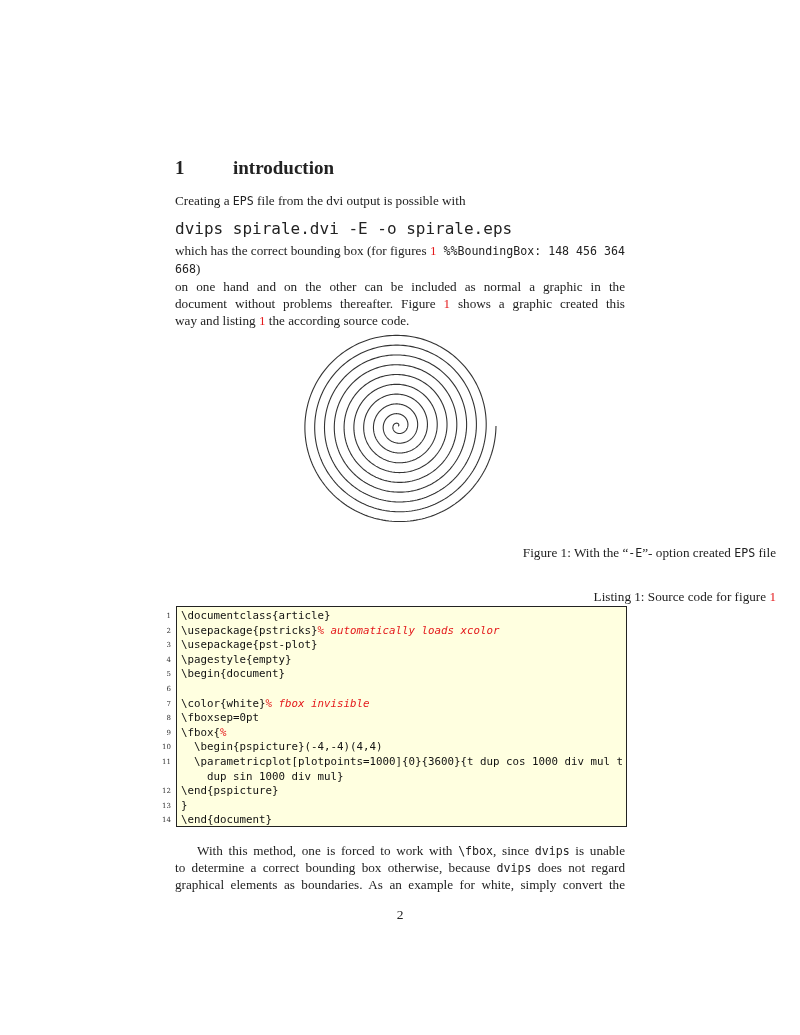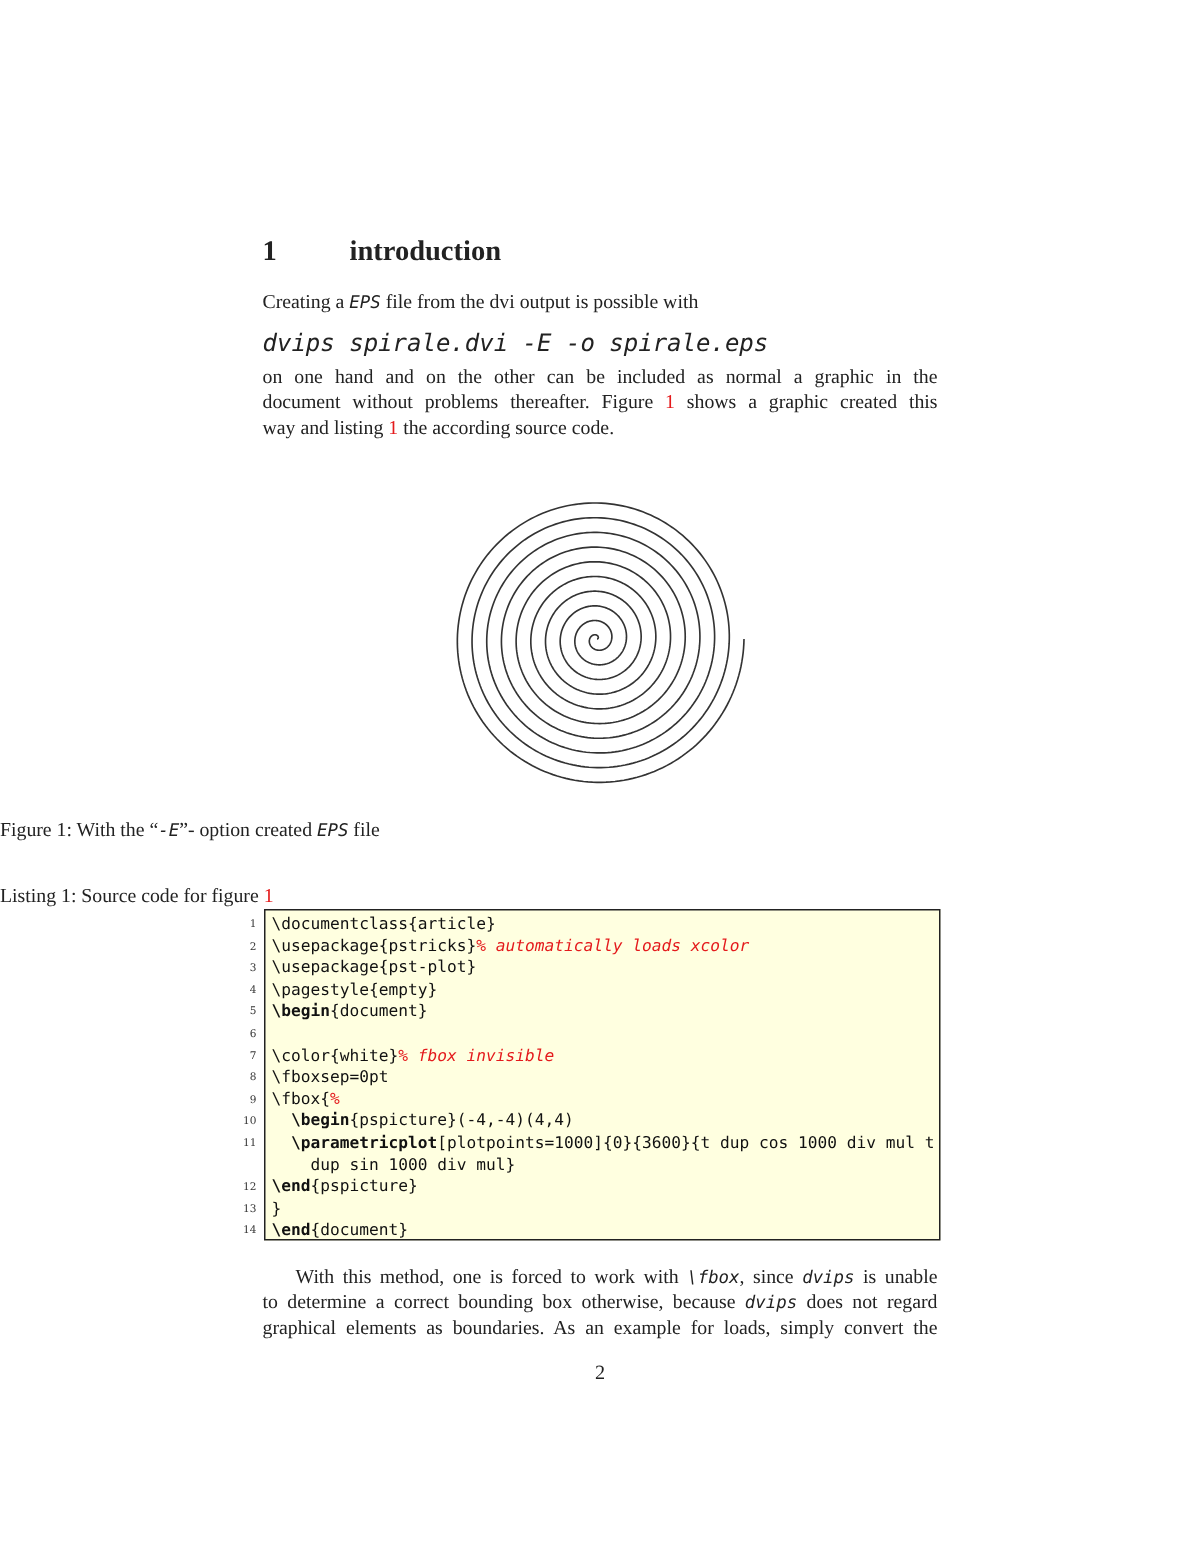--- a/index.html
+++ b/index.html
@@ -1,57 +1,58 @@
 <!DOCTYPE html>
 <html><head>
 <meta charset="utf-8">
 <style>
   html, body { margin: 0; padding: 0; background: #ffffff; }
   body { width: 800px; height: 1035px; position: relative; overflow: hidden;
          font-family: "DejaVu Serif", "Liberation Serif", serif; color: #222; }
   .abs { position: absolute; }
-  .mono { font-family: "DejaVu Sans Mono", "Liberation Mono", monospace; font-style: italic; }
+  .mono { font-family: "DejaVu Sans Mono", "Liberation Mono", monospace; }
   .red { color: #e41a1c; }
   #section-heading { left: 175px; top: 157px; font-size: 19px; font-weight: bold;
                      font-family: "Liberation Serif", "DejaVu Serif", serif; }
   #section-heading .num { display: inline-block; width: 58px; }
   .para { left: 175px; width: 450px; font-size: 13.2px; line-height: 17px;
           font-family: "Liberation Serif", "DejaVu Serif", serif; text-align: justify; }
   .para .mono { font-size: 11.6px; }
   .cmd { left: 175px; font-size: 16px; }
   #spiral { left: 300px; top: 330px; }
-  .caption { width: 776px; left: 0; text-align: left; font-size: 13.2px;
+  .caption { width: 776px; left: 0; text-align: right; font-size: 13.2px;
              font-family: "Liberation Serif", "DejaVu Serif", serif; }
   .caption .mono { font-size: 11.6px; }
   #listing { left: 176px; top: 606px; width: 451px; height: 221px;
              background: #ffffe0; border: 1px solid #222; box-sizing: border-box; }
   .code-line { position: absolute; left: 0; font-size: 10.8px; line-height: 14.6px;
                font-family: "DejaVu Sans Mono", "Liberation Mono", monospace; white-space: pre; color: #111; }
   .lnum { position: absolute; left: -16px; width: 12px; text-align: right; font-size: 7px;
           font-family: "DejaVu Serif", serif; color: #333; }
-  .kw { font-weight: bold; }
+  .kw { font-weight: normal; }
   .cmt { color: #e41a1c; font-style: italic; }
   #page-number { left: 0; width: 800px; text-align: center; top: 907px; font-size: 13.5px;
                  font-family: "Liberation Serif", "DejaVu Serif", serif; }
   .indent { text-indent: 22px; }
 </style>
 </head>
 <body>
 
 <div id="section-heading" class="abs">
   <span class="num">1</span><span>introduction</span>
 </div>
 
 <div class="abs para" style="top:192px;">
   <span>Creating a </span><span class="mono">EPS</span><span> file from the dvi output is possible with</span>
 </div>
 
 <div class="abs cmd mono" style="top:219px;">dvips spirale.dvi -E -o spirale.eps</div>
 
 <div class="abs para" style="top:242px; width:470px; text-align:left;">
+  <div><span>which has the correct bounding box (for figures </span><a class="red">1</a><span class="mono"> %%BoundingBox: 148 456 364 668</span><span>)</span></div>
   <div style="width:450px; text-align:justify; text-align-last:justify;">on one hand and on the other can be included as normal a graphic in the</div>
   <div style="width:450px; text-align:justify; text-align-last:justify;"><span>document without problems thereafter.  Figure </span><a class="red">1</a><span> shows a graphic created this</span></div>
   <div><span>way and listing </span><a class="red">1</a><span> the according source code.</span></div>
 </div>
 
 <svg id="spiral" class="abs" width="200" height="200" viewBox="0 0 200 200">
   <path id="spiral-path" fill="none" stroke="#333" stroke-width="1.1" d="M98.00 96.00 L98.05 96.00 L98.10 95.99 L98.15 95.99 L98.19 95.98 L98.24 95.96 L98.29 95.94 L98.33 95.93 L98.38 95.90 L98.42 95.88 L98.47 95.85 L98.51 95.82 L98.55 95.78 L98.58 95.75 L98.62 95.71 L98.65 95.67 L98.69 95.62 L98.72 95.58 L98.74 95.53 L98.77 95.48 L98.79 95.42 L98.81 95.37 L98.83 95.31 L98.85 95.25 L98.86 95.19 L98.87 95.13 L98.87 95.07 L98.87 95.01 L98.87 94.94 L98.87 94.88 L98.86 94.81 L98.85 94.74 L98.84 94.68 L98.82 94.61 L98.80 94.54 L98.78 94.47 L98.75 94.40 L98.72 94.34 L98.69 94.27 L98.65 94.20 L98.61 94.14 L98.56 94.07 L98.51 94.01 L98.46 93.94 L98.40 93.88 L98.34 93.82 L98.28 93.76 L98.22 93.71 L98.15 93.65 L98.08 93.60 L98.00 93.55 L97.92 93.50 L97.84 93.46 L97.76 93.41 L97.67 93.37 L97.58 93.34 L97.49 93.30 L97.39 93.27 L97.29 93.25 L97.19 93.22 L97.09 93.20 L96.99 93.19 L96.88 93.18 L96.77 93.17 L96.66 93.16 L96.55 93.16 L96.44 93.17 L96.33 93.17 L96.21 93.19 L96.10 93.20 L95.98 93.23 L95.87 93.25 L95.75 93.28 L95.63 93.32 L95.52 93.36 L95.40 93.40 L95.29 93.45 L95.17 93.50 L95.06 93.56 L94.94 93.63 L94.83 93.70 L94.72 93.77 L94.61 93.85 L94.50 93.93 L94.39 94.02 L94.29 94.11 L94.19 94.21 L94.09 94.31 L93.99 94.41 L93.90 94.52 L93.81 94.64 L93.72 94.76 L93.63 94.88 L93.55 95.01 L93.48 95.14 L93.40 95.27 L93.33 95.41 L93.27 95.55 L93.21 95.70 L93.15 95.85 L93.10 96.00 L93.05 96.16 L93.01 96.31 L92.98 96.47 L92.94 96.64 L92.92 96.80 L92.90 96.97 L92.88 97.14 L92.87 97.32 L92.87 97.49 L92.87 97.67 L92.88 97.84 L92.90 98.02 L92.92 98.20 L92.95 98.38 L92.98 98.56 L93.02 98.74 L93.07 98.92 L93.12 99.10 L93.18 99.28 L93.24 99.46 L93.32 99.63 L93.39 99.81 L93.48 99.99 L93.57 100.16 L93.67 100.33 L93.77 100.50 L93.88 100.67 L94.00 100.83 L94.13 100.99 L94.26 101.15 L94.39 101.31 L94.53 101.46 L94.68 101.61 L94.84 101.75 L95.00 101.89 L95.16 102.03 L95.33 102.16 L95.51 102.29 L95.69 102.41 L95.88 102.52 L96.07 102.63 L96.27 102.74 L96.47 102.84 L96.68 102.93 L96.89 103.02 L97.10 103.10 L97.32 103.17 L97.54 103.24 L97.77 103.30 L98.00 103.35 L98.23 103.40 L98.47 103.43 L98.71 103.46 L98.95 103.49 L99.19 103.50 L99.43 103.51 L99.68 103.51 L99.93 103.50 L100.17 103.48 L100.42 103.46 L100.67 103.42 L100.92 103.38 L101.17 103.33 L101.42 103.27 L101.67 103.20 L101.92 103.13 L102.17 103.04 L102.41 102.95 L102.65 102.85 L102.90 102.74 L103.14 102.62 L103.37 102.49 L103.61 102.36 L103.84 102.22 L104.06 102.06 L104.29 101.90 L104.51 101.74 L104.72 101.56 L104.93 101.38 L105.14 101.18 L105.34 100.99 L105.53 100.78 L105.72 100.56 L105.90 100.34 L106.08 100.12 L106.25 99.88 L106.41 99.64 L106.57 99.39 L106.71 99.14 L106.85 98.88 L106.99 98.61 L107.11 98.34 L107.23 98.06 L107.34 97.78 L107.44 97.49 L107.53 97.20 L107.61 96.91 L107.68 96.61 L107.75 96.31 L107.80 96.00 L107.84 95.69 L107.88 95.38 L107.90 95.06 L107.92 94.75 L107.92 94.43 L107.92 94.11 L107.90 93.79 L107.87 93.47 L107.83 93.14 L107.79 92.82 L107.73 92.50 L107.66 92.18 L107.58 91.85 L107.49 91.54 L107.39 91.22 L107.27 90.90 L107.15 90.59 L107.02 90.28 L106.88 89.97 L106.72 89.66 L106.56 89.36 L106.38 89.07 L106.20 88.77 L106.00 88.49 L105.80 88.20 L105.58 87.93 L105.36 87.66 L105.12 87.39 L104.88 87.13 L104.62 86.88 L104.36 86.64 L104.09 86.40 L103.81 86.17 L103.52 85.95 L103.23 85.74 L102.92 85.54 L102.61 85.34 L102.29 85.16 L101.97 84.98 L101.63 84.82 L101.29 84.66 L100.95 84.51 L100.60 84.38 L100.24 84.26 L99.88 84.14 L99.51 84.04 L99.14 83.95 L98.76 83.87 L98.38 83.81 L98.00 83.75 L97.61 83.71 L97.22 83.68 L96.83 83.66 L96.44 83.65 L96.05 83.66 L95.65 83.68 L95.25 83.71 L94.86 83.76 L94.46 83.81 L94.06 83.88 L93.67 83.97 L93.27 84.06 L92.88 84.17 L92.49 84.30 L92.10 84.43 L91.72 84.58 L91.34 84.74 L90.96 84.91 L90.59 85.10 L90.22 85.30 L89.86 85.51 L89.50 85.73 L89.15 85.97 L88.81 86.21 L88.47 86.47 L88.14 86.74 L87.82 87.02 L87.50 87.32 L87.20 87.62 L86.90 87.94 L86.61 88.26 L86.33 88.60 L86.06 88.94 L85.81 89.30 L85.56 89.66 L85.32 90.03 L85.09 90.41 L84.88 90.81 L84.68 91.20 L84.49 91.61 L84.31 92.02 L84.14 92.44 L83.99 92.87 L83.85 93.30 L83.72 93.74 L83.61 94.18 L83.51 94.63 L83.43 95.08 L83.36 95.54 L83.30 96.00 L83.26 96.46 L83.23 96.93 L83.22 97.40 L83.22 97.87 L83.24 98.34 L83.27 98.81 L83.32 99.28 L83.38 99.75 L83.46 100.22 L83.55 100.69 L83.66 101.16 L83.79 101.63 L83.92 102.09 L84.08 102.55 L84.25 103.01 L84.43 103.46 L84.63 103.91 L84.84 104.35 L85.07 104.79 L85.31 105.22 L85.57 105.64 L85.84 106.06 L86.13 106.47 L86.43 106.87 L86.74 107.26 L87.07 107.64 L87.40 108.02 L87.76 108.38 L88.12 108.74 L88.50 109.08 L88.88 109.41 L89.28 109.74 L89.69 110.04 L90.12 110.34 L90.55 110.63 L90.99 110.90 L91.44 111.15 L91.90 111.40 L92.37 111.63 L92.85 111.84 L93.34 112.05 L93.83 112.23 L94.33 112.40 L94.84 112.56 L95.36 112.70 L95.88 112.82 L96.40 112.93 L96.93 113.02 L97.46 113.09 L98.00 113.15 L98.54 113.19 L99.08 113.21 L99.63 113.22 L100.17 113.21 L100.72 113.18 L101.27 113.14 L101.82 113.07 L102.36 112.99 L102.91 112.89 L103.45 112.78 L103.99 112.64 L104.53 112.49 L105.06 112.32 L105.59 112.14 L106.12 111.94 L106.64 111.72 L107.15 111.48 L107.66 111.22 L108.16 110.95 L108.66 110.67 L109.14 110.36 L109.62 110.04 L110.09 109.71 L110.55 109.36 L110.99 108.99 L111.43 108.61 L111.86 108.22 L112.27 107.81 L112.67 107.38 L113.06 106.94 L113.44 106.49 L113.80 106.03 L114.15 105.55 L114.49 105.06 L114.81 104.56 L115.11 104.05 L115.40 103.53 L115.68 103.00 L115.93 102.46 L116.17 101.91 L116.40 101.35 L116.60 100.78 L116.79 100.20 L116.96 99.62 L117.12 99.03 L117.25 98.43 L117.37 97.83 L117.46 97.22 L117.54 96.61 L117.60 96.00 L117.64 95.38 L117.66 94.76 L117.66 94.14 L117.64 93.52 L117.60 92.90 L117.54 92.27 L117.46 91.65 L117.36 91.03 L117.25 90.41 L117.11 89.79 L116.95 89.18 L116.77 88.57 L116.57 87.96 L116.36 87.36 L116.12 86.77 L115.86 86.18 L115.59 85.60 L115.29 85.03 L114.98 84.46 L114.65 83.90 L114.30 83.36 L113.93 82.82 L113.55 82.29 L113.15 81.78 L112.73 81.27 L112.29 80.78 L111.84 80.31 L111.37 79.84 L110.88 79.39 L110.38 78.95 L109.87 78.53 L109.34 78.13 L108.80 77.74 L108.24 77.36 L107.68 77.01 L107.10 76.67 L106.50 76.35 L105.90 76.05 L105.29 75.76 L104.66 75.50 L104.03 75.25 L103.39 75.02 L102.74 74.82 L102.08 74.63 L101.41 74.46 L100.74 74.32 L100.06 74.19 L99.38 74.09 L98.69 74.01 L98.00 73.95 L97.31 73.91 L96.61 73.90 L95.91 73.90 L95.21 73.93 L94.51 73.98 L93.81 74.05 L93.12 74.15 L92.42 74.26 L91.73 74.40 L91.03 74.56 L90.35 74.75 L89.67 74.95 L88.99 75.18 L88.32 75.43 L87.66 75.70 L87.00 75.99 L86.35 76.30 L85.71 76.64 L85.08 76.99 L84.46 77.37 L83.85 77.76 L83.26 78.18 L82.67 78.61 L82.10 79.07 L81.54 79.54 L81.00 80.03 L80.47 80.54 L79.95 81.07 L79.45 81.61 L78.97 82.18 L78.51 82.75 L78.06 83.34 L77.63 83.95 L77.22 84.57 L76.83 85.21 L76.45 85.86 L76.10 86.52 L75.77 87.20 L75.46 87.88 L75.17 88.58 L74.90 89.29 L74.65 90.00 L74.42 90.73 L74.22 91.46 L74.04 92.21 L73.89 92.95 L73.76 93.71 L73.65 94.47 L73.56 95.23 L73.50 96.00 L73.46 96.77 L73.45 97.54 L73.46 98.32 L73.50 99.10 L73.56 99.87 L73.65 100.65 L73.76 101.42 L73.89 102.19 L74.05 102.96 L74.23 103.72 L74.44 104.48 L74.67 105.24 L74.93 105.98 L75.21 106.72 L75.52 107.46 L75.84 108.18 L76.19 108.90 L76.57 109.60 L76.97 110.29 L77.39 110.98 L77.83 111.65 L78.29 112.30 L78.78 112.95 L79.28 113.58 L79.81 114.19 L80.36 114.79 L80.92 115.37 L81.51 115.93 L82.11 116.48 L82.74 117.01 L83.38 117.52 L84.03 118.01 L84.71 118.48 L85.39 118.93 L86.10 119.36 L86.82 119.76 L87.55 120.15 L88.30 120.51 L89.05 120.85 L89.82 121.16 L90.60 121.46 L91.40 121.72 L92.20 121.97 L93.01 122.18 L93.82 122.38 L94.65 122.54 L95.48 122.68 L96.31 122.80 L97.16 122.89 L98.00 122.95 L98.85 122.99 L99.70 122.99 L100.55 122.98 L101.40 122.93 L102.25 122.86 L103.11 122.76 L103.95 122.64 L104.80 122.48 L105.64 122.30 L106.48 122.10 L107.31 121.86 L108.14 121.60 L108.96 121.32 L109.77 121.01 L110.57 120.67 L111.36 120.30 L112.14 119.91 L112.91 119.50 L113.67 119.06 L114.42 118.60 L115.15 118.11 L115.87 117.60 L116.57 117.06 L117.25 116.50 L117.92 115.92 L118.57 115.32 L119.21 114.70 L119.82 114.05 L120.42 113.39 L120.99 112.70 L121.55 112.00 L122.08 111.28 L122.59 110.54 L123.08 109.79 L123.54 109.01 L123.98 108.23 L124.40 107.42 L124.79 106.61 L125.15 105.78 L125.50 104.93 L125.81 104.08 L126.10 103.21 L126.36 102.34 L126.59 101.45 L126.80 100.56 L126.97 99.66 L127.12 98.75 L127.24 97.84 L127.34 96.92 L127.40 96.00 L127.43 95.07 L127.44 94.15 L127.42 93.22 L127.36 92.29 L127.28 91.36 L127.17 90.44 L127.03 89.51 L126.86 88.59 L126.66 87.67 L126.43 86.76 L126.17 85.86 L125.88 84.96 L125.57 84.07 L125.22 83.19 L124.85 82.32 L124.45 81.46 L124.02 80.61 L123.57 79.77 L123.09 78.95 L122.58 78.14 L122.04 77.35 L121.48 76.57 L120.90 75.81 L120.29 75.07 L119.66 74.34 L119.00 73.64 L118.32 72.95 L117.61 72.29 L116.89 71.65 L116.14 71.03 L115.38 70.43 L114.59 69.85 L113.79 69.30 L112.97 68.78 L112.13 68.28 L111.27 67.80 L110.40 67.35 L109.51 66.93 L108.61 66.54 L107.69 66.17 L106.76 65.84 L105.82 65.53 L104.87 65.25 L103.91 65.00 L102.94 64.78 L101.97 64.60 L100.98 64.44 L99.99 64.31 L99.00 64.21 L98.00 64.15 L97.00 64.12 L95.99 64.12 L94.99 64.15 L93.98 64.21 L92.98 64.30 L91.98 64.43 L90.98 64.58 L89.98 64.77 L88.99 64.99 L88.01 65.24 L87.03 65.53 L86.06 65.84 L85.10 66.18 L84.15 66.56 L83.21 66.97 L82.28 67.40 L81.36 67.87 L80.46 68.36 L79.57 68.89 L78.70 69.44 L77.85 70.02 L77.01 70.63 L76.19 71.26 L75.39 71.93 L74.61 72.61 L73.85 73.33 L73.12 74.06 L72.40 74.82 L71.71 75.61 L71.04 76.41 L70.40 77.24 L69.78 78.09 L69.19 78.96 L68.63 79.85 L68.09 80.76 L67.59 81.69 L67.11 82.63 L66.66 83.59 L66.23 84.56 L65.84 85.55 L65.49 86.55 L65.16 87.57 L64.86 88.59 L64.60 89.63 L64.36 90.67 L64.16 91.73 L64.00 92.79 L63.87 93.85 L63.77 94.92 L63.70 96.00 L63.67 97.08 L63.67 98.16 L63.71 99.24 L63.78 100.32 L63.88 101.40 L64.02 102.48 L64.19 103.56 L64.40 104.63 L64.64 105.69 L64.91 106.75 L65.22 107.80 L65.56 108.84 L65.94 109.88 L66.34 110.90 L66.78 111.91 L67.26 112.90 L67.76 113.88 L68.29 114.85 L68.86 115.80 L69.46 116.74 L70.08 117.65 L70.74 118.55 L71.43 119.43 L72.14 120.28 L72.88 121.12 L73.65 121.93 L74.44 122.72 L75.26 123.49 L76.11 124.23 L76.97 124.94 L77.87 125.63 L78.78 126.28 L79.72 126.92 L80.67 127.52 L81.65 128.09 L82.64 128.63 L83.66 129.14 L84.69 129.62 L85.73 130.07 L86.80 130.49 L87.87 130.87 L88.96 131.22 L90.06 131.53 L91.17 131.81 L92.29 132.06 L93.42 132.27 L94.56 132.44 L95.70 132.58 L96.85 132.68 L98.00 132.75 L99.16 132.78 L100.31 132.78 L101.47 132.73 L102.63 132.65 L103.79 132.54 L104.94 132.39 L106.09 132.20 L107.24 131.98 L108.38 131.71 L109.51 131.42 L110.63 131.08 L111.75 130.72 L112.85 130.31 L113.94 129.87 L115.02 129.40 L116.08 128.89 L117.13 128.35 L118.16 127.77 L119.18 127.17 L120.18 126.52 L121.16 125.85 L122.11 125.15 L123.05 124.41 L123.96 123.65 L124.85 122.85 L125.72 122.03 L126.56 121.18 L127.37 120.30 L128.16 119.40 L128.92 118.47 L129.65 117.51 L130.35 116.53 L131.02 115.53 L131.66 114.51 L132.27 113.46 L132.85 112.40 L133.39 111.32 L133.90 110.21 L134.38 109.10 L134.82 107.96 L135.22 106.81 L135.59 105.65 L135.92 104.48 L136.22 103.29 L136.48 102.09 L136.70 100.89 L136.88 99.68 L137.02 98.46 L137.13 97.23 L137.20 96.00 L137.23 94.77 L137.22 93.53 L137.17 92.30 L137.09 91.06 L136.96 89.83 L136.79 88.60 L136.59 87.37 L136.35 86.15 L136.07 84.94 L135.75 83.74 L135.39 82.54 L134.99 81.35 L134.56 80.18 L134.09 79.02 L133.58 77.87 L133.04 76.74 L132.46 75.62 L131.84 74.52 L131.19 73.44 L130.51 72.38 L129.79 71.34 L129.03 70.33 L128.25 69.33 L127.43 68.36 L126.58 67.42 L125.71 66.50 L124.80 65.60 L123.86 64.74 L122.90 63.90 L121.91 63.10 L120.89 62.32 L119.84 61.58 L118.78 60.87 L117.69 60.19 L116.58 59.54 L115.44 58.93 L114.29 58.36 L113.12 57.82 L111.93 57.32 L110.72 56.85 L109.50 56.43 L108.26 56.04 L107.01 55.69 L105.75 55.38 L104.48 55.10 L103.20 54.87 L101.91 54.68 L100.61 54.53 L99.31 54.42 L98.00 54.35 L96.69 54.32 L95.38 54.33 L94.07 54.39 L92.76 54.48 L91.45 54.62 L90.14 54.80 L88.84 55.02 L87.54 55.28 L86.26 55.58 L84.98 55.92 L83.71 56.31 L82.45 56.73 L81.21 57.19 L79.97 57.69 L78.76 58.23 L77.56 58.81 L76.37 59.43 L75.21 60.09 L74.07 60.78 L72.94 61.51 L71.84 62.28 L70.76 63.08 L69.71 63.91 L68.68 64.78 L67.68 65.68 L66.71 66.62 L65.77 67.58 L64.85 68.58 L63.97 69.60 L63.12 70.65 L62.30 71.74 L61.51 72.84 L60.76 73.98 L60.04 75.13 L59.36 76.31 L58.72 77.52 L58.11 78.74 L57.54 79.98 L57.01 81.24 L56.52 82.52 L56.07 83.82 L55.67 85.13 L55.30 86.45 L54.97 87.79 L54.68 89.14 L54.44 90.50 L54.24 91.86 L54.08 93.24 L53.97 94.62 L53.90 96.00 L53.87 97.39 L53.89 98.78 L53.95 100.16 L54.05 101.55 L54.20 102.94 L54.39 104.32 L54.63 105.69 L54.91 107.06 L55.23 108.43 L55.59 109.78 L56.00 111.12 L56.45 112.45 L56.94 113.77 L57.48 115.07 L58.05 116.35 L58.67 117.62 L59.32 118.87 L60.02 120.10 L60.76 121.31 L61.53 122.50 L62.34 123.66 L63.19 124.80 L64.07 125.91 L65.00 126.99 L65.95 128.05 L66.94 129.08 L67.96 130.07 L69.02 131.04 L70.10 131.97 L71.21 132.87 L72.36 133.73 L73.53 134.56 L74.73 135.35 L75.95 136.11 L77.20 136.82 L78.47 137.50 L79.77 138.14 L81.08 138.73 L82.41 139.29 L83.77 139.81 L85.14 140.28 L86.52 140.71 L87.92 141.09 L89.33 141.44 L90.76 141.73 L92.19 141.99 L93.63 142.20 L95.08 142.36 L96.54 142.48 L98.00 142.55 L99.46 142.58 L100.93 142.56 L102.39 142.49 L103.86 142.38 L105.32 142.22 L106.78 142.01 L108.23 141.76 L109.67 141.47 L111.11 141.13 L112.54 140.74 L113.95 140.31 L115.35 139.83 L116.74 139.31 L118.11 138.74 L119.47 138.13 L120.80 137.48 L122.12 136.78 L123.42 136.05 L124.69 135.27 L125.94 134.45 L127.16 133.59 L128.36 132.70 L129.53 131.76 L130.67 130.79 L131.78 129.78 L132.86 128.74 L133.91 127.66 L134.92 126.55 L135.90 125.40 L136.85 124.23 L137.76 123.02 L138.63 121.78 L139.46 120.52 L140.25 119.23 L141.00 117.91 L141.72 116.57 L142.39 115.21 L143.01 113.82 L143.60 112.42 L144.14 110.99 L144.63 109.55 L145.08 108.09 L145.49 106.61 L145.84 105.13 L146.15 103.63 L146.42 102.12 L146.64 100.60 L146.81 99.07 L146.93 97.54 L147.00 96.00 L147.02 94.46 L147.00 92.92 L146.93 91.37 L146.81 89.83 L146.64 88.30 L146.42 86.76 L146.15 85.24 L145.84 83.72 L145.48 82.21 L145.07 80.71 L144.61 79.22 L144.11 77.75 L143.55 76.29 L142.96 74.84 L142.31 73.42 L141.63 72.02 L140.89 70.63 L140.12 69.27 L139.30 67.93 L138.43 66.62 L137.53 65.34 L136.59 64.08 L135.60 62.85 L134.58 61.65 L133.51 60.49 L132.41 59.35 L131.28 58.25 L130.11 57.19 L128.90 56.16 L127.67 55.17 L126.40 54.22 L125.10 53.30 L123.77 52.43 L122.41 51.60 L121.02 50.81 L119.61 50.07 L118.18 49.37 L116.72 48.71 L115.25 48.10 L113.75 47.53 L112.23 47.02 L110.70 46.55 L109.15 46.12 L107.59 45.75 L106.01 45.43 L104.42 45.15 L102.83 44.92 L101.22 44.75 L99.61 44.62 L98.00 44.55 L96.38 44.53 L94.76 44.55 L93.14 44.63 L91.53 44.76 L89.91 44.94 L88.30 45.17 L86.70 45.45 L85.11 45.79 L83.52 46.17 L81.95 46.60 L80.39 47.08 L78.84 47.62 L77.31 48.20 L75.80 48.83 L74.31 49.50 L72.84 50.23 L71.39 51.00 L69.96 51.81 L68.56 52.68 L67.18 53.58 L65.84 54.53 L64.52 55.53 L63.23 56.56 L61.98 57.64 L60.75 58.75 L59.57 59.91 L58.41 61.10 L57.30 62.33 L56.22 63.59 L55.19 64.89 L54.19 66.23 L53.24 67.59 L52.32 68.99 L51.45 70.41 L50.63 71.86 L49.85 73.34 L49.12 74.85 L48.43 76.37 L47.79 77.92 L47.20 79.50 L46.66 81.09 L46.17 82.69 L45.73 84.32 L45.34 85.96 L45.01 87.61 L44.72 89.27 L44.49 90.94 L44.30 92.62 L44.18 94.31 L44.10 96.00 L44.08 97.69 L44.11 99.39 L44.19 101.09 L44.33 102.78 L44.52 104.47 L44.77 106.15 L45.06 107.83 L45.41 109.50 L45.82 111.16 L46.27 112.81 L46.78 114.44 L47.34 116.06 L47.95 117.66 L48.61 119.24 L49.32 120.80 L50.08 122.34 L50.89 123.86 L51.75 125.35 L52.65 126.82 L53.60 128.26 L54.60 129.67 L55.64 131.04 L56.72 132.39 L57.85 133.70 L59.02 134.98 L60.23 136.22 L61.48 137.42 L62.77 138.59 L64.09 139.71 L65.45 140.80 L66.85 141.84 L68.28 142.83 L69.74 143.79 L71.23 144.69 L72.75 145.55 L74.30 146.37 L75.87 147.13 L77.47 147.85 L79.09 148.51 L80.74 149.13 L82.40 149.69 L84.08 150.20 L85.78 150.66 L87.50 151.06 L89.22 151.41 L90.96 151.71 L92.71 151.95 L94.47 152.14 L96.23 152.27 L98.00 152.35 L99.77 152.37 L101.54 152.34 L103.32 152.25 L105.09 152.10 L106.85 151.90 L108.61 151.64 L110.37 151.33 L112.11 150.96 L113.84 150.54 L115.56 150.06 L117.27 149.53 L118.96 148.94 L120.63 148.30 L122.28 147.61 L123.92 146.86 L125.52 146.07 L127.11 145.22 L128.67 144.32 L130.20 143.38 L131.70 142.38 L133.17 141.34 L134.61 140.25 L136.01 139.11 L137.38 137.93 L138.71 136.71 L140.01 135.45 L141.26 134.14 L142.48 132.79 L143.65 131.41 L144.78 129.99 L145.86 128.53 L146.90 127.03 L147.89 125.51 L148.84 123.95 L149.74 122.36 L150.58 120.74 L151.38 119.10 L152.12 117.43 L152.82 115.74 L153.46 114.02 L154.04 112.28 L154.57 110.53 L155.05 108.75 L155.47 106.96 L155.83 105.16 L156.14 103.35 L156.39 101.52 L156.59 99.69 L156.72 97.85 L156.80 96.00 L156.82 94.15 L156.78 92.30 L156.69 90.45 L156.53 88.61 L156.32 86.76 L156.05 84.93 L155.72 83.10 L155.33 81.28 L154.89 79.47 L154.39 77.68 L153.83 75.90 L153.22 74.14 L152.55 72.39 L151.82 70.67 L151.05 68.97 L150.21 67.30 L149.33 65.64 L148.39 64.02 L147.40 62.43 L146.36 60.86 L145.27 59.33 L144.14 57.83 L142.95 56.37 L141.72 54.94 L140.44 53.56 L139.12 52.21 L137.76 50.90 L136.36 49.64 L134.91 48.42 L133.43 47.24 L131.90 46.11 L130.35 45.03 L128.75 44.00 L127.13 43.01 L125.47 42.08 L123.79 41.20 L122.07 40.37 L120.33 39.60 L118.57 38.88 L116.78 38.21 L114.97 37.61 L113.13 37.05 L111.29 36.56 L109.42 36.12 L107.54 35.75 L105.65 35.43 L103.75 35.17 L101.84 34.97 L99.92 34.83 L98.00 34.75 L96.07 34.73 L94.15 34.77 L92.22 34.88 L90.30 35.04 L88.38 35.26 L86.47 35.55 L84.56 35.89 L82.67 36.29 L80.79 36.76 L78.92 37.28 L77.07 37.86 L75.24 38.50 L73.42 39.20 L71.63 39.96 L69.86 40.77 L68.11 41.64 L66.40 42.56 L64.71 43.54 L63.05 44.57 L61.42 45.65 L59.83 46.79 L58.27 47.98 L56.75 49.21 L55.27 50.49 L53.82 51.82 L52.42 53.20 L51.06 54.62 L49.75 56.08 L48.48 57.59 L47.26 59.13 L46.08 60.72 L44.96 62.34 L43.89 64.00 L42.87 65.69 L41.90 67.41 L40.98 69.17 L40.12 70.95 L39.32 72.77 L38.57 74.60 L37.88 76.47 L37.25 78.35 L36.68 80.26 L36.17 82.18 L35.72 84.12 L35.33 86.07 L35.00 88.04 L34.73 90.02 L34.52 92.01 L34.38 94.00 L34.30 96.00 L34.28 98.00 L34.33 100.01 L34.44 102.01 L34.61 104.01 L34.84 106.00 L35.14 107.99 L35.50 109.97 L35.92 111.94 L36.41 113.89 L36.95 115.84 L37.56 117.76 L38.23 119.67 L38.95 121.55 L39.74 123.41 L40.59 125.25 L41.49 127.07 L42.45 128.85 L43.47 130.60 L44.54 132.33 L45.67 134.02 L46.85 135.67 L48.09 137.29 L49.37 138.87 L50.71 140.41 L52.09 141.91 L53.52 143.36 L55.00 144.77 L56.52 146.14 L58.09 147.46 L59.69 148.72 L61.34 149.94 L63.03 151.11 L64.75 152.22 L66.51 153.28 L68.30 154.29 L70.13 155.23 L71.98 156.12 L73.87 156.96 L75.78 157.73 L77.71 158.45 L79.67 159.10 L81.65 159.69 L83.64 160.22 L85.66 160.69 L87.69 161.09 L89.73 161.43 L91.79 161.71 L93.85 161.92 L95.92 162.07 L98.00 162.15 L100.08 162.17 L102.16 162.12 L104.24 162.00 L106.32 161.82 L108.39 161.58 L110.45 161.27 L112.50 160.89 L114.55 160.45 L116.58 159.95 L118.59 159.38 L120.59 158.75 L122.57 158.05 L124.52 157.29 L126.46 156.48 L128.37 155.59 L130.25 154.65 L132.10 153.66 L133.92 152.60 L135.71 151.48 L137.46 150.31 L139.17 149.08 L140.85 147.80 L142.49 146.47 L144.09 145.08 L145.64 143.64 L147.15 142.15 L148.61 140.62 L150.03 139.04 L151.39 137.41 L152.71 135.75 L153.97 134.04 L155.18 132.29 L156.33 130.50 L157.43 128.67 L158.47 126.81 L159.45 124.92 L160.37 122.99 L161.24 121.04 L162.04 119.05 L162.78 117.05 L163.45 115.02 L164.07 112.96 L164.61 110.89 L165.10 108.80 L165.51 106.69 L165.86 104.57 L166.15 102.44 L166.37 100.30 L166.52 98.15 L166.60 96.00 L166.62 93.84 L166.56 91.69 L166.44 89.53 L166.25 87.38 L166.00 85.23 L165.67 83.09 L165.28 80.96 L164.82 78.84 L164.30 76.74 L163.71 74.65 L163.05 72.58 L162.33 70.53 L161.54 68.50 L160.69 66.50 L159.78 64.52 L158.80 62.57 L157.76 60.66 L156.67 58.77 L155.51 56.92 L154.29 55.10 L153.02 53.32 L151.69 51.59 L150.30 49.89 L148.86 48.24 L147.37 46.63 L145.83 45.06 L144.24 43.55 L142.60 42.09 L140.92 40.67 L139.19 39.31 L137.41 38.01 L135.60 36.76 L133.74 35.56 L131.85 34.43 L129.92 33.35 L127.96 32.33 L125.96 31.38 L123.94 30.49 L121.88 29.66 L119.80 28.89 L117.70 28.19 L115.57 27.56 L113.42 27.00 L111.26 26.50 L109.08 26.07 L106.88 25.70 L104.67 25.41 L102.46 25.19 L100.23 25.03 L98.00 24.95 L95.77 24.94 L93.53 24.99 L91.30 25.12 L89.07 25.32 L86.85 25.58 L84.63 25.92 L82.43 26.33 L80.23 26.80 L78.05 27.35 L75.89 27.96 L73.75 28.64 L71.63 29.39 L69.53 30.21 L67.46 31.09 L65.41 32.04 L63.39 33.05 L61.41 34.13 L59.46 35.27 L57.54 36.47 L55.66 37.73 L53.82 39.05 L52.02 40.42 L50.27 41.86 L48.56 43.35 L46.89 44.89 L45.28 46.49 L43.71 48.14 L42.20 49.84 L40.74 51.58 L39.33 53.37 L37.98 55.21 L36.69 57.09 L35.45 59.01 L34.28 60.97 L33.17 62.97 L32.12 65.00 L31.13 67.06 L30.21 69.16 L29.35 71.29 L28.56 73.44 L27.84 75.62 L27.19 77.82 L26.60 80.04 L26.09 82.28 L25.65 84.54 L25.27 86.81 L24.97 89.10 L24.74 91.39 L24.59 93.69 L24.50 96.00 L24.49 98.31 L24.55 100.62 L24.68 102.93 L24.89 105.24 L25.16 107.54 L25.51 109.83 L25.94 112.11 L26.43 114.38 L26.99 116.63 L27.63 118.86 L28.34 121.08 L29.11 123.27 L29.96 125.44 L30.87 127.59 L31.86 129.70 L32.90 131.79 L34.02 133.84 L35.20 135.86 L36.44 137.84 L37.74 139.78 L39.11 141.68 L40.54 143.54 L42.02 145.35 L43.56 147.12 L45.16 148.84 L46.81 150.51 L48.52 152.13 L50.27 153.69 L52.08 155.20 L53.93 156.65 L55.83 158.05 L57.78 159.38 L59.76 160.66 L61.79 161.87 L63.85 163.02 L65.95 164.10 L68.09 165.12 L70.26 166.07 L72.46 166.95 L74.68 167.77 L76.93 168.51 L79.21 169.18 L81.51 169.79 L83.82 170.32 L86.16 170.77 L88.51 171.16 L90.87 171.47 L93.24 171.70 L95.62 171.86 L98.00 171.95 L100.39 171.96 L102.78 171.90 L105.16 171.76 L107.54 171.55 L109.92 171.26 L112.29 170.89 L114.64 170.46 L116.99 169.94 L119.31 169.36 L121.62 168.70 L123.91 167.97 L126.18 167.16 L128.42 166.29 L130.63 165.34 L132.81 164.33 L134.97 163.24 L137.09 162.09 L139.17 160.87 L141.21 159.59 L143.22 158.24 L145.18 156.83 L147.10 155.35 L148.97 153.82 L150.80 152.22 L152.57 150.57 L154.29 148.86 L155.96 147.10 L157.58 145.29 L159.14 143.42 L160.63 141.51 L162.07 139.54 L163.45 137.54 L164.77 135.48 L166.02 133.39 L167.20 131.26 L168.32 129.09 L169.37 126.88 L170.35 124.64 L171.26 122.37 L172.10 120.08 L172.86 117.75 L173.56 115.40 L174.18 113.03 L174.72 110.64 L175.19 108.23 L175.59 105.80 L175.91 103.36 L176.15 100.92 L176.31 98.46 L176.40 96.00 L176.41 93.54 L176.34 91.07 L176.20 88.61 L175.98 86.15 L175.68 83.70 L175.30 81.25 L174.85 78.82 L174.32 76.41 L173.71 74.00 L173.03 71.62 L172.27 69.26 L171.44 66.92 L170.54 64.61 L169.56 62.33 L168.51 60.07 L167.39 57.85 L166.20 55.67 L164.94 53.52 L163.61 51.41 L162.22 49.34 L160.76 47.32 L159.24 45.34 L157.65 43.41 L156.01 41.53 L154.30 39.70 L152.54 37.92 L150.72 36.20 L148.85 34.53 L146.92 32.93 L144.95 31.38 L142.92 29.90 L140.85 28.48 L138.73 27.13 L136.57 25.84 L134.37 24.62 L132.13 23.47 L129.86 22.38 L127.55 21.37 L125.20 20.44 L122.83 19.57 L120.43 18.78 L118.01 18.07 L115.56 17.43 L113.09 16.87 L110.61 16.39 L108.11 15.98 L105.59 15.66 L103.07 15.41 L100.54 15.24 L98.00 15.15 L95.46 15.14 L92.92 15.21 L90.38 15.36 L87.84 15.59 L85.31 15.90 L82.80 16.29 L80.29 16.76 L77.80 17.31 L75.32 17.94 L72.86 18.64 L70.43 19.42 L68.02 20.28 L65.64 21.21 L63.28 22.22 L60.96 23.31 L58.67 24.46 L56.42 25.69 L54.21 26.99 L52.03 28.36 L49.90 29.80 L47.82 31.30 L45.78 32.87 L43.79 34.51 L41.85 36.21 L39.96 37.96 L38.13 39.78 L36.36 41.66 L34.65 43.59 L32.99 45.58 L31.40 47.61 L29.87 49.70 L28.41 51.84 L27.02 54.02 L25.69 56.25 L24.43 58.52 L23.25 60.82 L22.14 63.17 L21.10 65.55 L20.13 67.97 L19.24 70.41 L18.43 72.88 L17.70 75.38 L17.04 77.90 L16.46 80.45 L15.97 83.01 L15.55 85.58 L15.22 88.17 L14.96 90.78 L14.79 93.39 L14.70 96.00 L14.69 98.62 L14.77 101.24 L14.92 103.85 L15.16 106.46 L15.48 109.07 L15.89 111.66 L16.37 114.25 L16.94 116.81 L17.58 119.36 L18.31 121.89 L19.12 124.40 L20.00 126.88 L20.97 129.34 L22.01 131.76 L23.12 134.15 L24.32 136.51 L25.58 138.83 L26.92 141.11 L28.33 143.34 L29.82 145.54 L31.37 147.69 L32.99 149.78 L34.67 151.83 L36.42 153.83 L38.23 155.77 L40.11 157.65 L42.04 159.48 L44.03 161.24 L46.07 162.94 L48.17 164.58 L50.32 166.15 L52.53 167.66 L54.77 169.09 L57.07 170.46 L59.40 171.75 L61.78 172.97 L64.20 174.11 L66.65 175.18 L69.14 176.17 L71.65 177.09 L74.20 177.92 L76.77 178.68 L79.37 179.35 L81.99 179.94 L84.62 180.45 L87.28 180.88 L89.94 181.22 L92.62 181.48 L95.31 181.66 L98.00 181.75 L100.70 181.76 L103.39 181.68 L106.08 181.52 L108.77 181.27 L111.45 180.94 L114.12 180.52 L116.78 180.02 L119.42 179.44 L122.05 178.77 L124.65 178.02 L127.23 177.19 L129.78 176.28 L132.31 175.28 L134.80 174.21 L137.26 173.06 L139.69 171.83 L142.07 170.53 L144.42 169.15 L146.72 167.69 L148.98 166.17 L151.19 164.57 L153.35 162.90 L155.45 161.17 L157.50 159.37 L159.50 157.50 L161.44 155.57 L163.31 153.58 L165.13 151.53 L166.88 149.43 L168.56 147.27 L170.18 145.05 L171.73 142.79 L173.20 140.47 L174.60 138.11 L175.93 135.71 L177.19 133.26 L178.36 130.78 L179.46 128.25 L180.48 125.69 L181.42 123.10 L182.27 120.48 L183.05 117.84 L183.74 115.17 L184.35 112.47 L184.87 109.76 L185.31 107.03 L185.66 104.29 L185.93 101.53 L186.11 98.77 L186.20 96.00 L186.21 93.23 L186.12 90.46 L185.95 87.69 L185.70 84.92 L185.36 82.16 L184.93 79.42 L184.41 76.68 L183.81 73.97 L183.12 71.27 L182.35 68.59 L181.49 65.94 L180.55 63.31 L179.53 60.72 L178.43 58.15 L177.24 55.62 L175.98 53.13 L174.63 50.68 L173.21 48.27 L171.72 45.90 L170.15 43.58 L168.50 41.31 L166.79 39.09 L165.01 36.93 L163.15 34.82 L161.23 32.77 L159.25 30.78 L157.20 28.85 L155.10 26.98 L152.93 25.19 L150.71 23.46 L148.43 21.80 L146.10 20.21 L143.72 18.69 L141.29 17.25 L138.82 15.89 L136.30 14.60 L133.75 13.39 L131.15 12.26 L128.52 11.22 L125.86 10.25 L123.17 9.37 L120.45 8.58 L117.70 7.87 L114.93 7.24 L112.14 6.71 L109.34 6.26 L106.52 5.90 L103.69 5.63 L100.85 5.44 L98.00 5.35 L95.15 5.35 L92.30 5.43 L89.46 5.61 L86.61 5.87 L83.78 6.22 L80.96 6.67 L78.15 7.20 L75.36 7.82 L72.59 8.53 L69.84 9.32 L67.11 10.20 L64.41 11.17 L61.75 12.22 L59.11 13.36 L56.51 14.58 L53.95 15.88 L51.43 17.26 L48.95 18.72 L46.52 20.26 L44.14 21.87 L41.81 23.56 L39.53 25.32 L37.31 27.16 L35.14 29.06 L33.03 31.03 L30.99 33.07 L29.01 35.18 L27.10 37.34 L25.25 39.57 L23.47 41.85 L21.77 44.19 L20.14 46.59 L18.58 49.03 L17.10 51.53 L15.70 54.07 L14.38 56.65 L13.14 59.28 L11.98 61.94 L10.91 64.65 L9.92 67.38 L9.02 70.15 L8.20 72.94 L7.48 75.77 L6.84 78.61 L6.29 81.47 L5.83 84.36 L5.46 87.25 L5.18 90.16 L4.99 93.08 L4.90 96.00 L4.90 98.93 L4.99 101.85 L5.17 104.78 L5.44 107.69 L5.80 110.60 L6.26 113.50 L6.81 116.38 L7.45 119.25 L8.17 122.10 L8.99 124.92 L9.90 127.72 L10.89 130.49 L11.97 133.23 L13.14 135.93 L14.39 138.60 L15.73 141.23 L17.15 143.82 L18.65 146.36 L20.23 148.85 L21.89 151.30 L23.62 153.69 L25.43 156.03 L27.32 158.31 L29.28 160.54 L31.30 162.70 L33.40 164.80 L35.56 166.83 L37.78 168.79 L40.07 170.69 L42.41 172.51 L44.82 174.26 L47.27 175.93 L49.79 177.53 L52.35 179.04 L54.95 180.48 L57.61 181.84 L60.31 183.11 L63.04 184.29 L65.82 185.39 L68.62 186.41 L71.47 187.33 L74.34 188.17 L77.23 188.91 L80.15 189.57 L83.09 190.13 L86.05 190.60 L89.02 190.98 L92.01 191.26 L95.00 191.45 L98.00 191.55 L101.00 191.55 L104.01 191.46 L107.01 191.27 L110.00 190.99 L112.99 190.62 L115.96 190.15 L118.92 189.58 L121.86 188.93 L124.78 188.18 L127.68 187.34 L130.55 186.41 L133.39 185.39 L136.20 184.28 L138.98 183.08 L141.71 181.79 L144.41 180.42 L147.06 178.96 L149.67 177.42 L152.23 175.80 L154.74 174.09 L157.19 172.31 L159.59 170.45 L161.93 168.52 L164.21 166.51 L166.43 164.43 L168.58 162.28 L170.67 160.06 L172.68 157.78 L174.62 155.43 L176.49 153.03 L178.28 150.56 L180.00 148.04 L181.64 145.46 L183.19 142.83 L184.66 140.16 L186.05 137.43 L187.36 134.67 L188.57 131.86 L189.70 129.01 L190.74 126.13 L191.69 123.22 L192.54 120.27 L193.31 117.30 L193.98 114.31 L194.55 111.29 L195.03 108.26 L195.42 105.21 L195.71 102.15 L195.90 99.08 L196.00 96.00 "></path>
 </svg>
 
 <div class="abs caption" style="top:545px;">
@@ -79,15 +80,15 @@
     <div class="code-line" style="top: 191.8px; left: 4px;"><span class="lnum" style="left: -22px;">13</span><span>}</span></div>
     <div class="code-line" style="top: 206.4px; left: 4px;"><span class="lnum" style="left: -22px; text-align: right;">14</span><span class="kw">\end</span><span>{document}</span></div>
   </div>
 
 <div class="abs para indent" style="top:842px; text-align:justify; text-align-last:justify;">
   <span>With this method, one is forced to work with </span><span class="mono">\fbox</span><span>, since </span><span class="mono">dvips</span><span> is unable</span>
 </div>
 <div class="abs para" style="top:859px; text-align:justify; text-align-last:justify;">
   <span>to determine a correct bounding box otherwise, because </span><span class="mono">dvips</span><span> does not regard</span>
 </div>
-<div class="abs para" style="top:876px; text-align:justify; text-align-last:justify;">graphical elements as boundaries.  As an example for loads, simply convert the</div>
+<div class="abs para" style="top:876px; text-align:justify; text-align-last:justify;">graphical elements as boundaries.  As an example for white, simply convert the</div>
 
 <div id="page-number" class="abs">2</div>
 
 </body></html>

